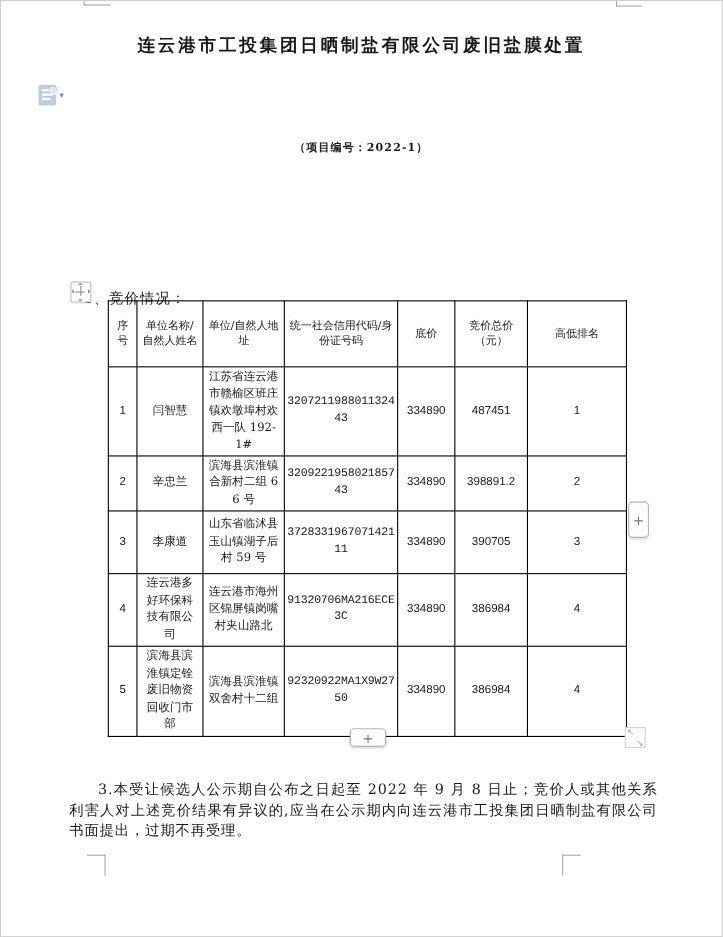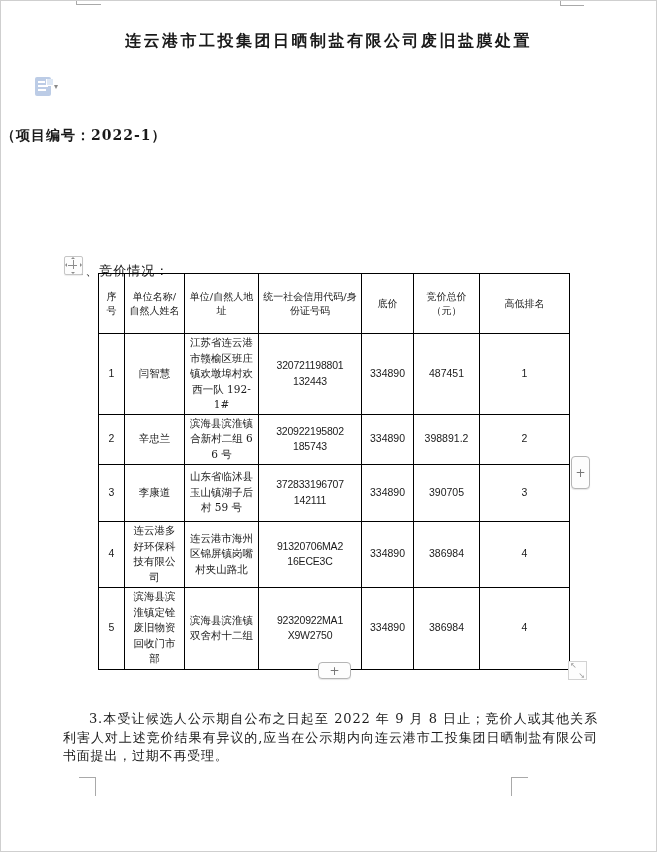--- a/index.html
+++ b/index.html
@@ -18,21 +18,21 @@
   .title1{
     position:absolute;top:30px;left:0;right:0;
     text-align:center;font-weight:bold;font-size:16px;letter-spacing:2.5px;
   }
   .title2{
     position:absolute;top:78px;left:0;right:0;
     text-align:center;font-weight:bold;font-size:15px;letter-spacing:2.5px;
   }
   .title3{
     position:absolute;top:126px;left:0;right:0;
-    text-align:left;font-weight:bold;font-size:14px;letter-spacing:1px;
+    text-align:center;font-weight:bold;font-size:10px;letter-spacing:1px;
   }
   .intro{
     position:absolute;top:171px;left:62px;width:535px;
     font-size:13.5px;line-height:22px;letter-spacing:1.2px;
     text-indent:2em;text-align:justify;
   }
   .sec1{
     position:absolute;top:261px;left:75px;font-size:13px;letter-spacing:1px;
   }
   .sec2{
@@ -53,21 +53,21 @@
     border:1px solid #000;
     text-align:center;vertical-align:middle;
     font-size:10.5px;line-height:15.5px;
     padding:1px 4px;word-break:break-all;
     overflow:hidden;
   }
   table.bids tr.hrow td{font-size:10px;line-height:14px;}
   tr.hrow{height:60px;} tr.r1{height:73px;} tr.r2{height:50px;}
   tr.r3{height:57px;} tr.r4{height:66px;} tr.r5{height:82px;}
   .num{font-family:"Liberation Sans","DejaVu Sans",sans-serif;font-size:10px;letter-spacing:0;}
-  .code{font-family:Liberation Sans, sans-serif;font-size:9.5px;letter-spacing:-0.2px;padding:1px 16px !important;}
+  .code{font-family:Liberation Mono, monospace;font-size:9.5px;letter-spacing:-0.2px;padding:1px 1px !important;}
   
   .paste-btn{
     position:absolute;left:34px;top:74px;width:36px;height:22px;
     display:flex;align-items:center;gap:3px;cursor:pointer;
   }
   .clipboard{
     width:16px;height:19px;background:#bcccе6;
     background:#bccce6;border-radius:2px;position:relative;
   }
   .clipboard .ln{position:absolute;left:3px;height:2px;background:#ffffff;}

